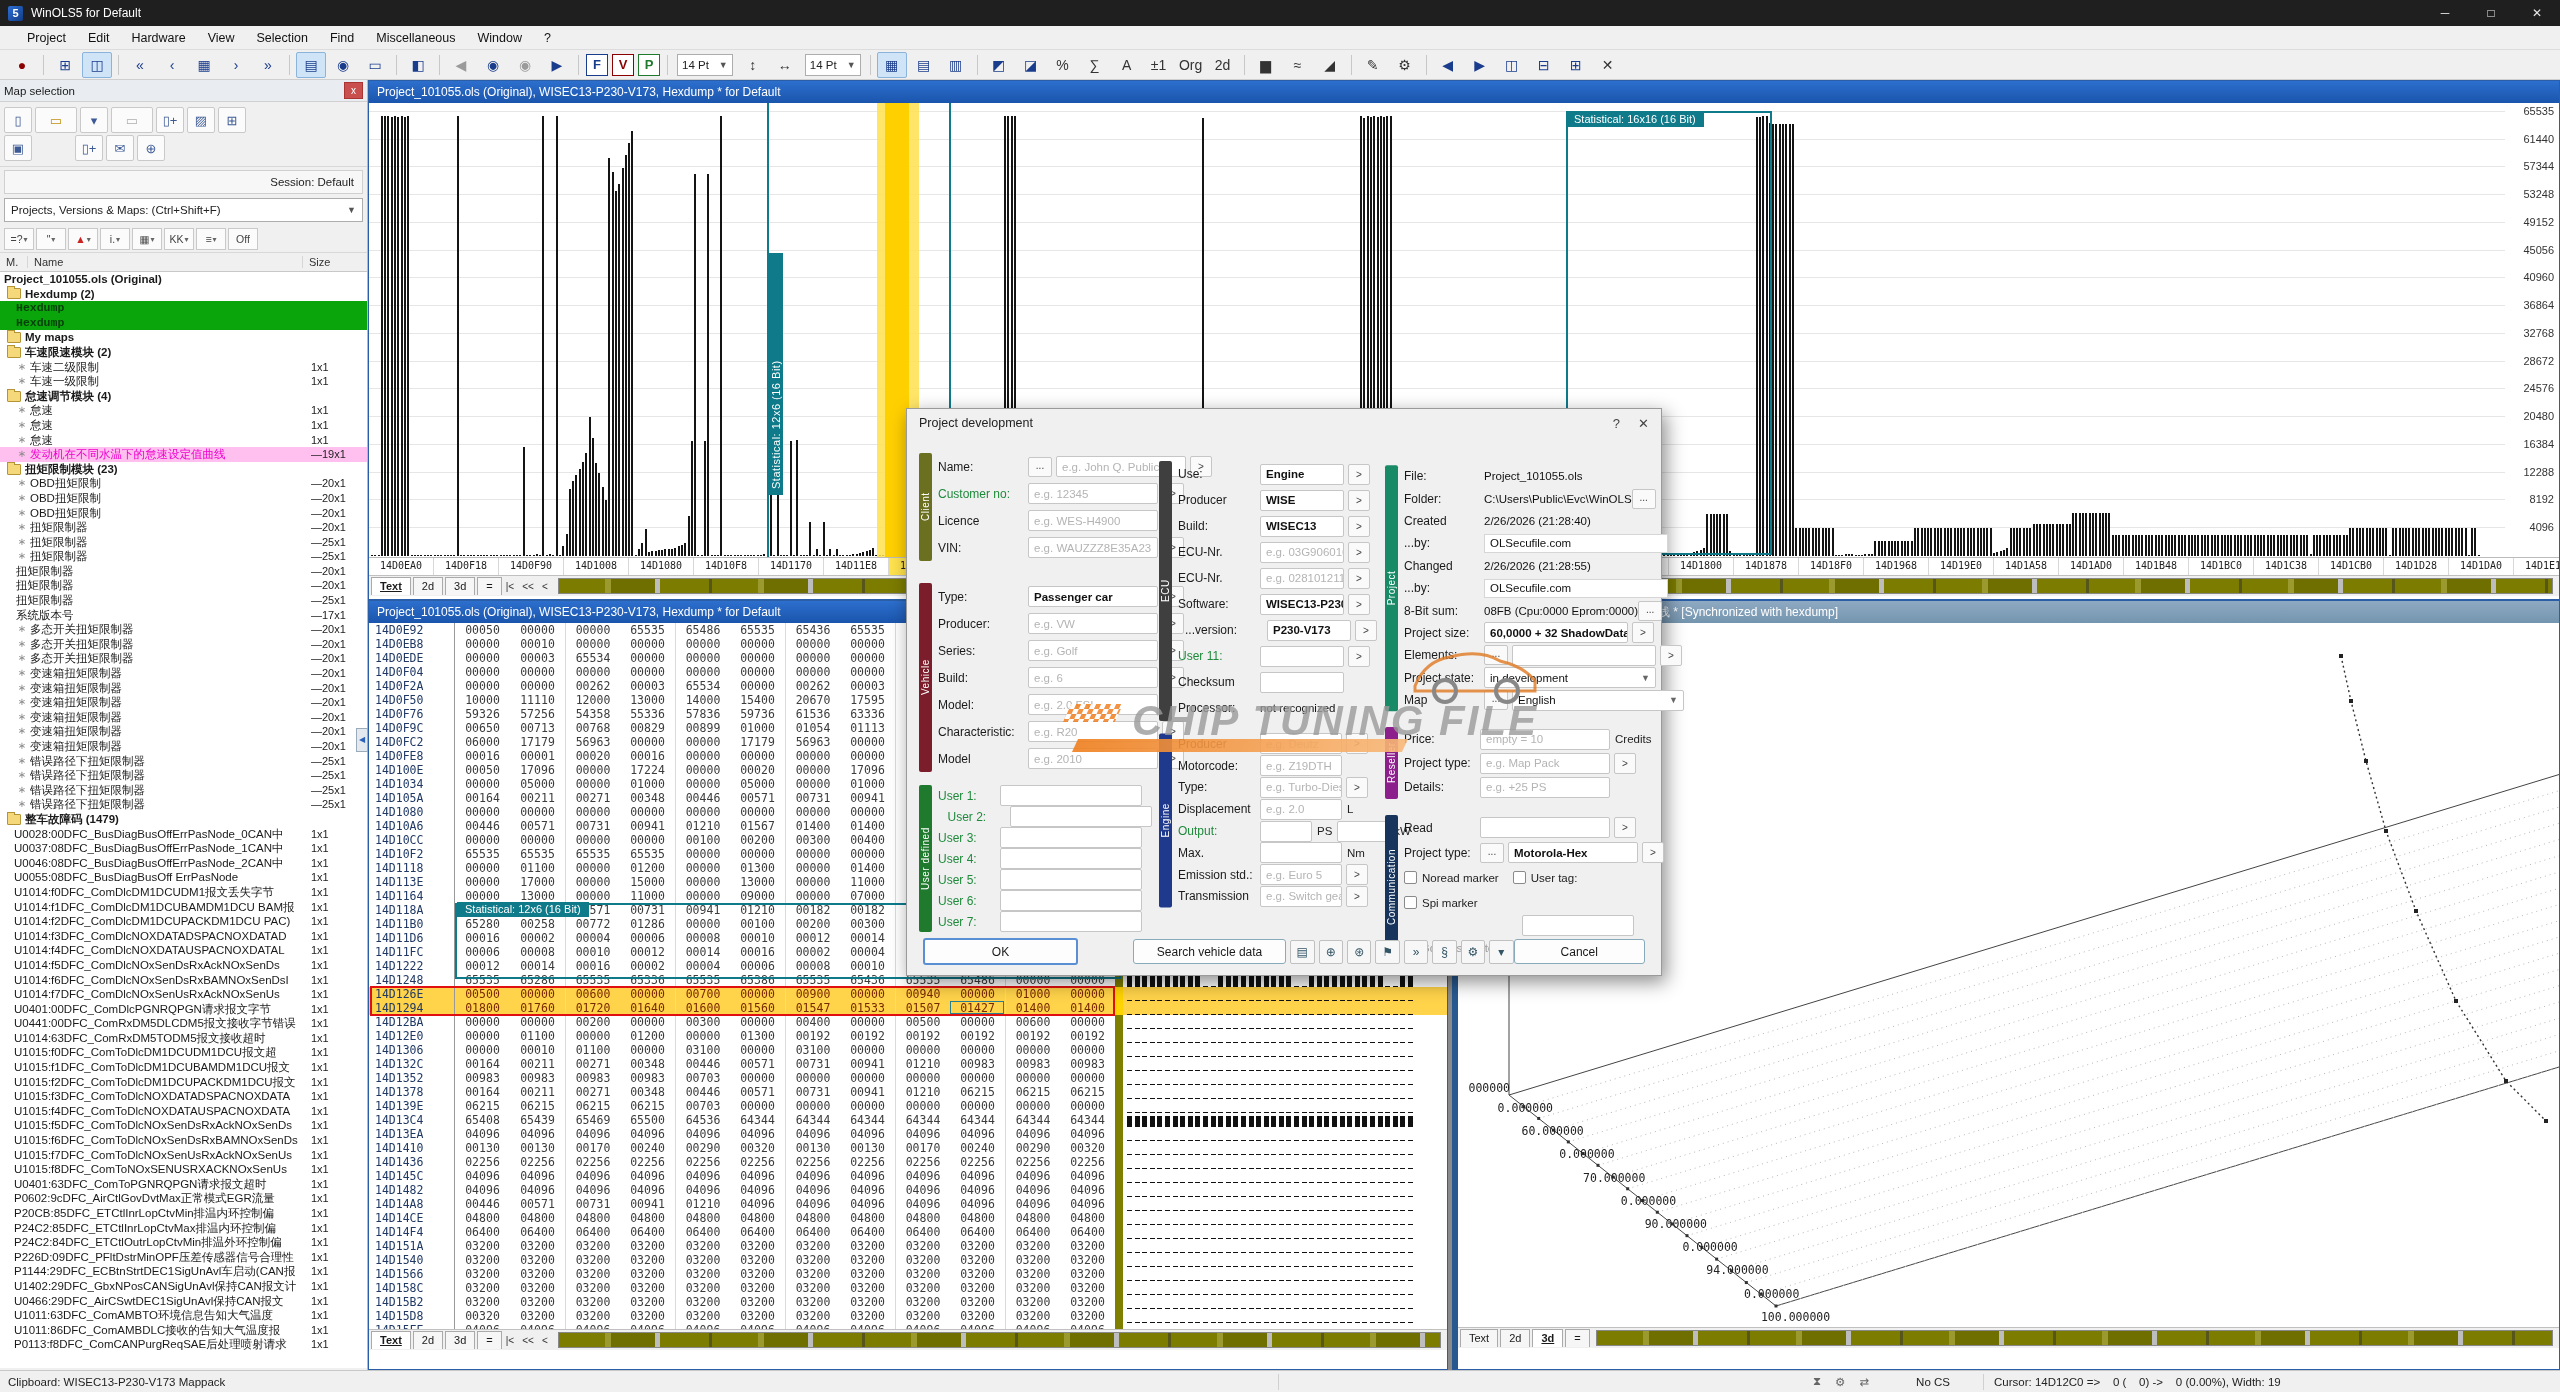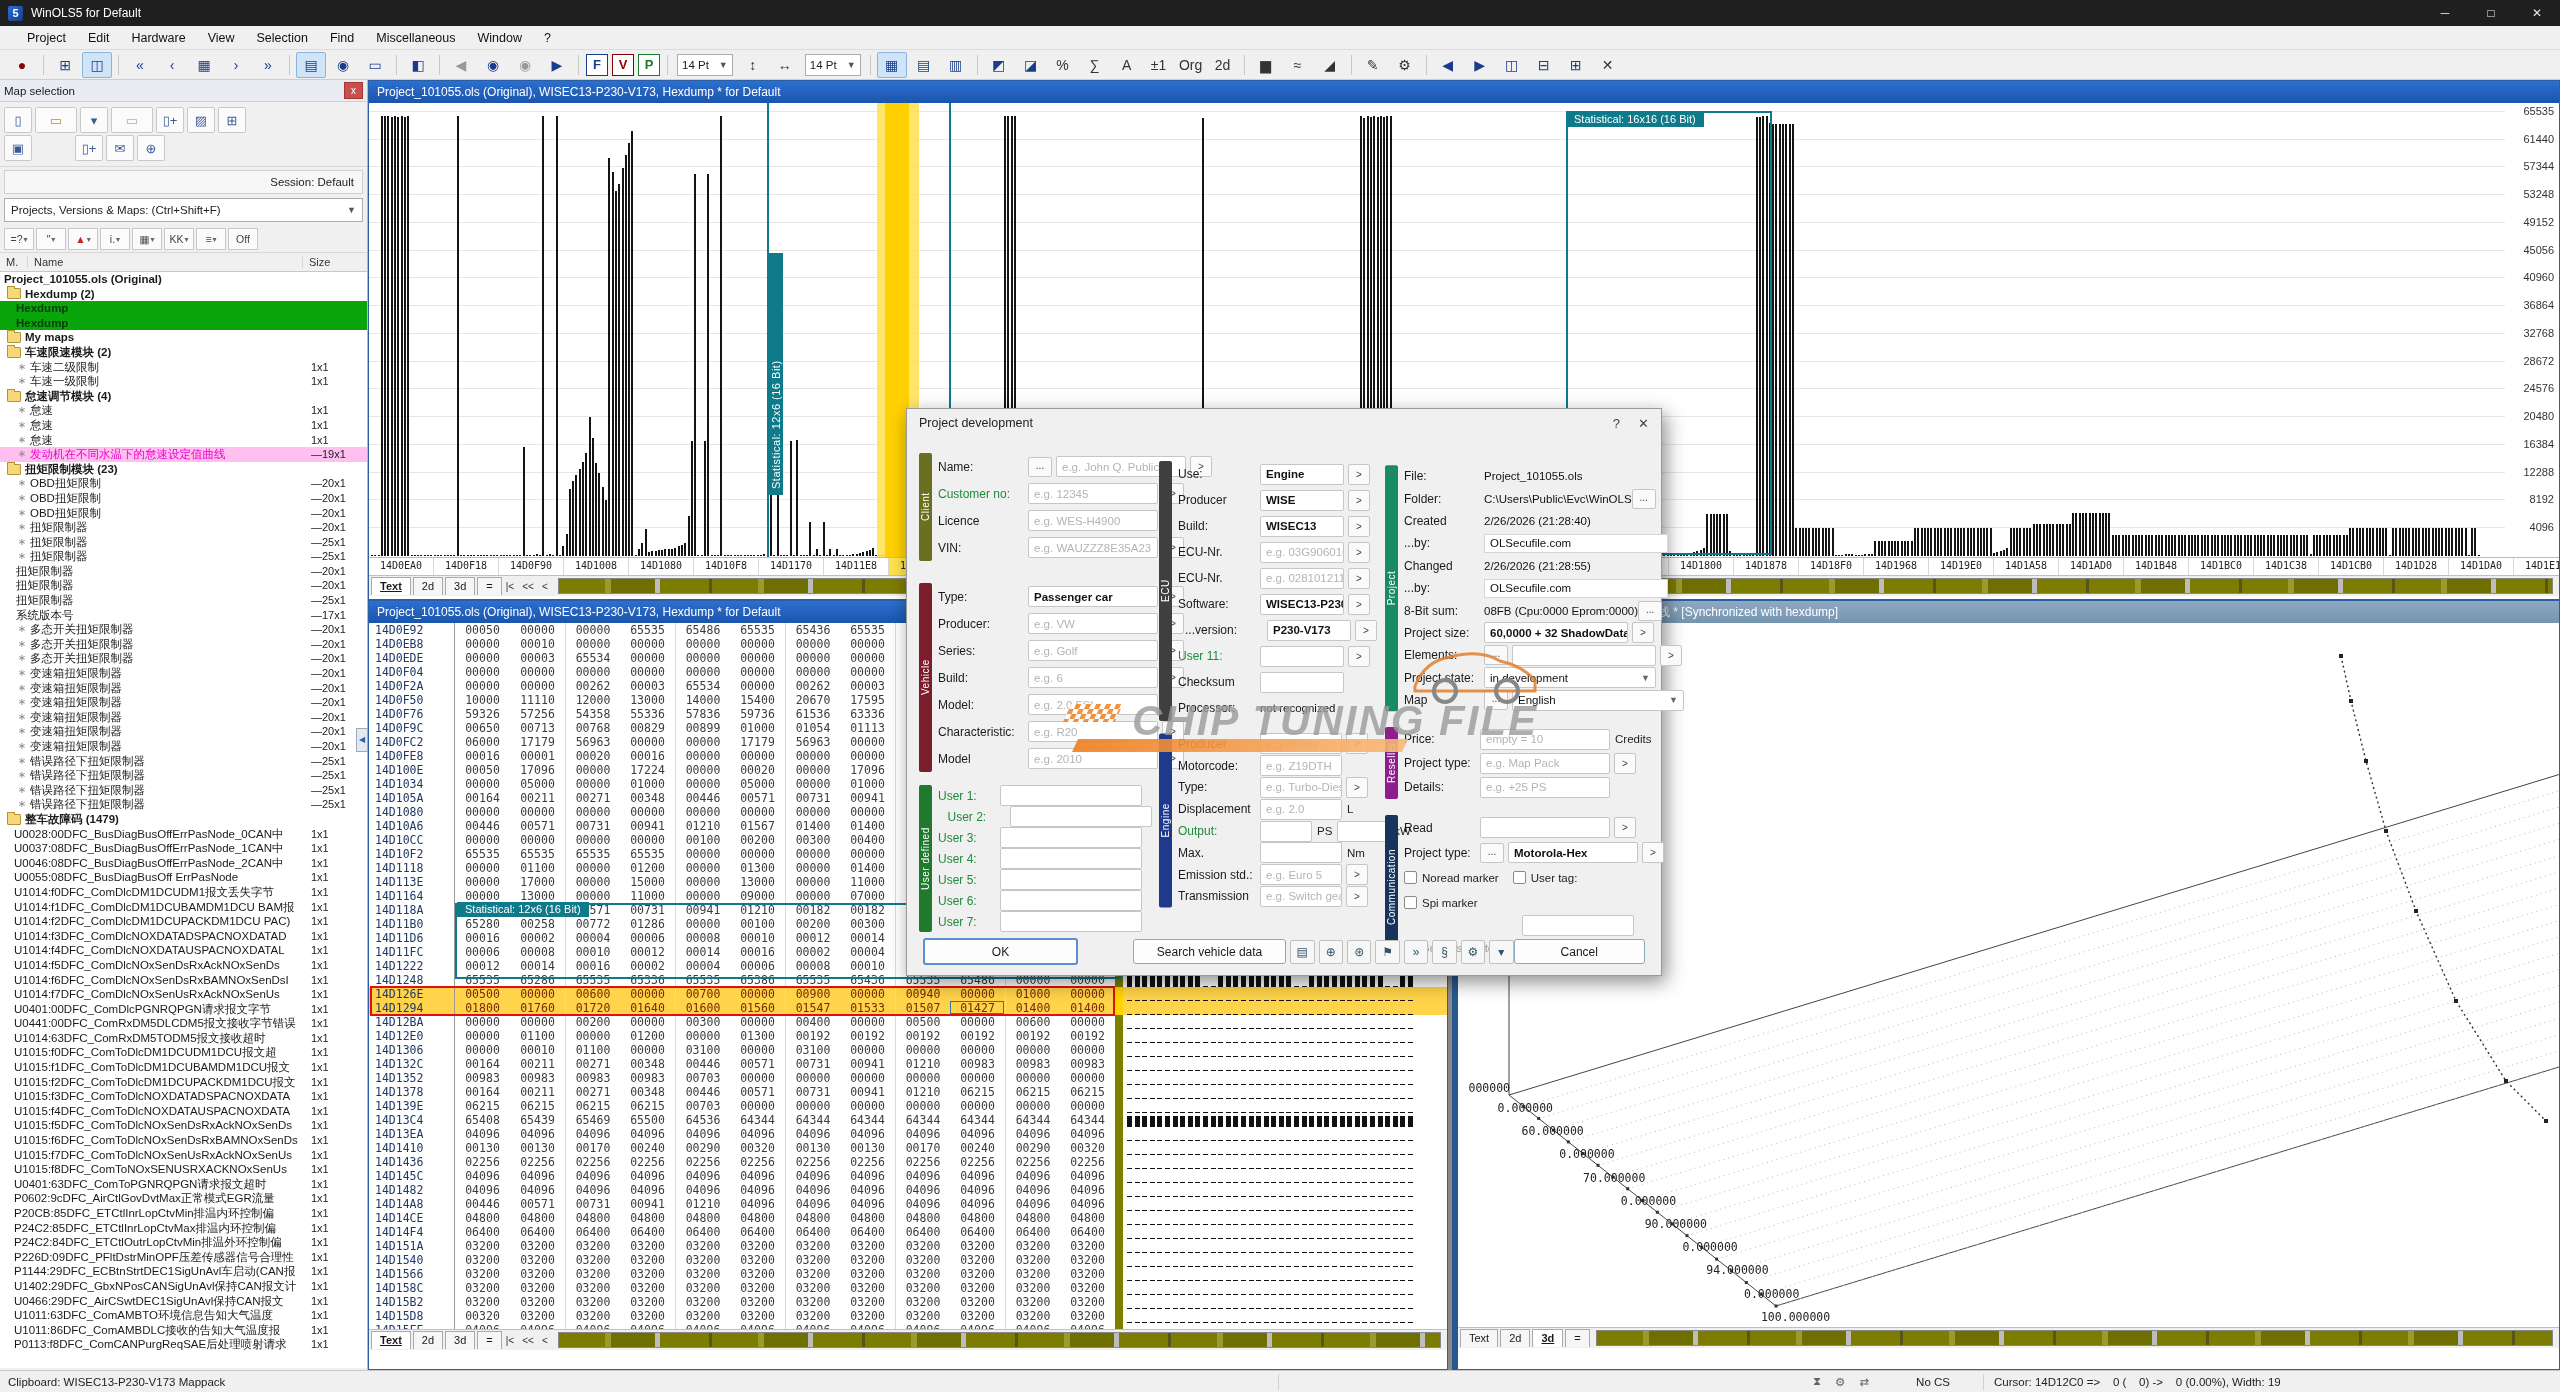--- a/index.html
+++ b/index.html
@@ -43,21 +43,21 @@
   #tree-head{display:flex;height:18px;border-bottom:1px solid #c8c8c8;background:#f0f0f0;font-size:11px;color:#333;align-items:center;}
   #tree-head .c1{width:28px;padding-left:6px;border-right:1px solid #d6d6d6;box-sizing:border-box;}
   #tree-head .c2{flex:1;padding-left:6px;border-right:1px solid #d6d6d6;}
   #tree-head .c3{width:58px;padding-left:6px;}
   #tree{background:#fff;height:1096px;overflow:hidden;font-size:11.5px;}
   .trow{display:flex;height:14.6px;line-height:14.6px;align-items:center;white-space:nowrap;}
   .trow .nm{flex:1;overflow:hidden;text-overflow:clip;}
   .trow .sz{width:56px;color:#222;font-size:11px;text-align:left;}
   .trow.proj{font-weight:bold;}
   .trow.fold{font-weight:bold;}
-  .trow.selg{background:#0aa50a;color:#06400b;font-weight:bold;}
+  .trow.selg{background:#0aa50a;color:#06400b;font-weight:bold;font-family:Liberation Mono, monospace;}
   .trow.selp{background:#ffc0ef;color:#ef00cf;}
   .ficon{display:inline-block;width:12px;height:9px;background:#f5d87a;border:1px solid #b59436;border-radius:1px;margin:0 4px 0 3px;position:relative;}
   .ficon:before{content:"";position:absolute;left:-1px;top:-3px;width:6px;height:2px;background:#f5d87a;border:1px solid #b59436;border-bottom:none;}
   .star{display:inline-block;width:12px;color:#8a8a8a;text-align:center;margin-right:2px;font-size:10px;}
   .ind1{padding-left:4px;}.ind2{padding-left:16px;}.ind3{padding-left:14px;}
   #sb-collapse{position:absolute;right:-1px;top:648px;width:10px;height:22px;background:#e4e9ef;border:1px solid #9ab;color:#2a62b8;font-size:8px;line-height:22px;text-align:center;}
   
   #mdi{position:absolute;left:368px;top:80px;width:2192px;height:1290px;background:#8a8a8a;}
   .win{position:absolute;background:#fff;border:1px solid #2a5fa8;box-sizing:border-box;}
   .wtitle{height:22px;background:linear-gradient(#2d6fce,#1a55ad);color:#fff;font-size:12px;display:flex;align-items:center;padding:0 8px;white-space:nowrap;overflow:hidden;}

